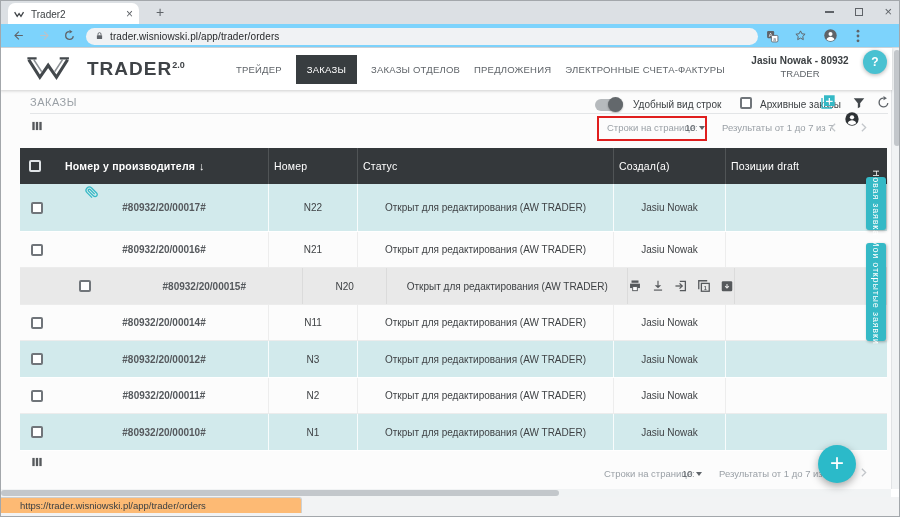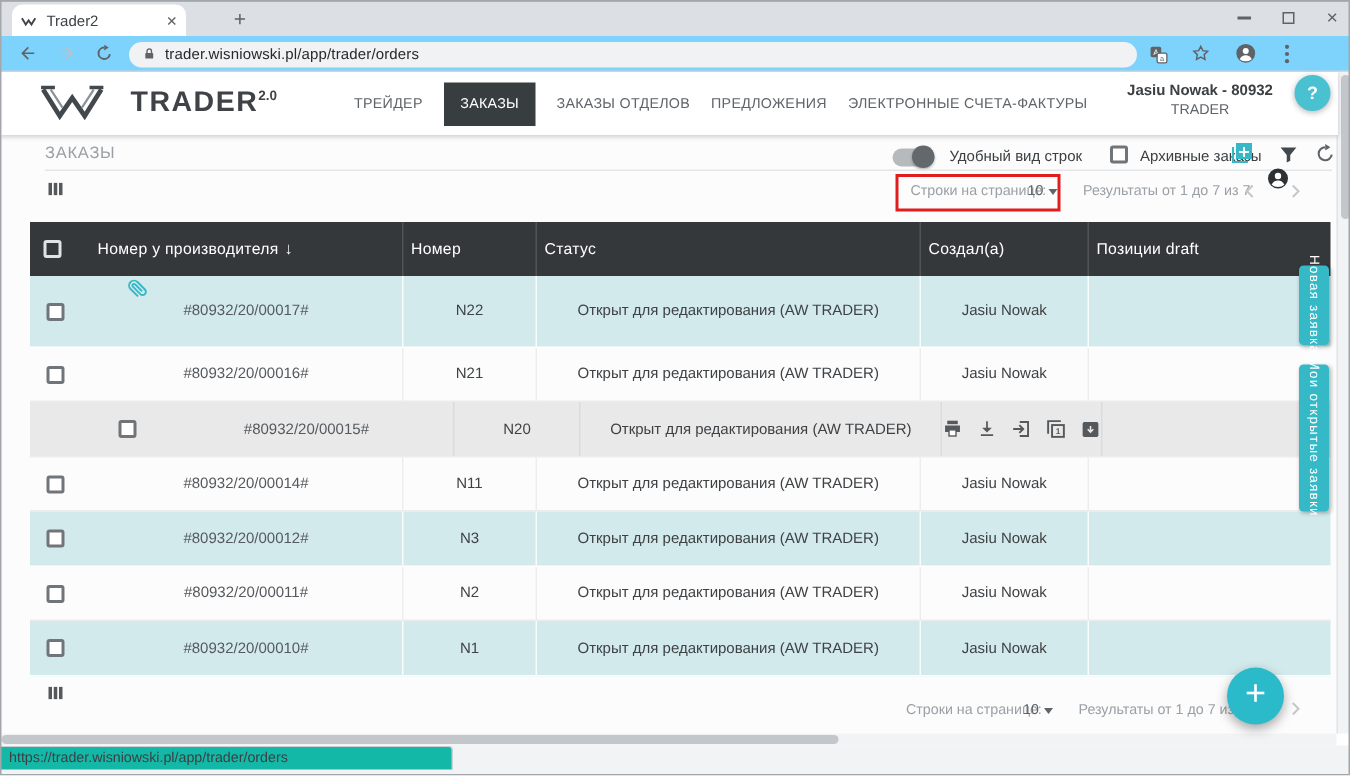--- a/index.html
+++ b/index.html
@@ -4,21 +4,21 @@
 <style>
   * { margin:0; padding:0; box-sizing:border-box; }
   html,body { width:900px; height:517px; }
   body { font-family:"Liberation Sans","DejaVu Sans",sans-serif; background:#fff; position:relative; overflow:hidden; }
   #screen { position:absolute; inset:0; }
   .abs { position:absolute; }
   svg { display:block; }
 
   
   .tabstrip { position:absolute; left:0; top:0; width:900px; height:24px; background:#dce0e4; border-top:1px solid #8f969c; }
-  .tab { position:absolute; left:8px; top:2px; width:116px; height:22px; background:#fff; border-radius:7px 7px 0 0; display:flex; align-items:center; padding:0 6px; }
+  .tab { position:absolute; left:8px; top:2px; width:131px; height:22px; background:#fff; border-radius:7px 7px 0 0; display:flex; align-items:center; padding:0 6px; }
   .tab-title { font-size:10px; color:#3c4043; margin-left:6px; flex:1; white-space:nowrap; overflow:hidden; }
   .tab-close { font-size:12px; color:#5f6368; cursor:pointer; }
   .newtab { position:absolute; left:152px; top:3px; font-size:14px; color:#5f6368; width:16px; height:16px; text-align:center; line-height:16px; }
   .win-controls { position:absolute; right:6px; top:0; height:22px; display:flex; align-items:center; gap:21px; color:#5f6368; padding-right:2px; }
   .wc-min { width:9px; height:1.5px; background:#5f6368; }
   .wc-max { width:8px; height:8px; border:1.2px solid #5f6368; }
   .wc-close { font-size:13px; line-height:10px; }
 
   .addressbar { position:absolute; left:0; top:24px; width:900px; height:24px; background:#7dd3fc; border-bottom:1px solid #d5d8db; }
   .nav-ic { position:absolute; top:5px; color:#5f6368; }
@@ -59,40 +59,40 @@
   .thead { height:36px; background:var(--table-header-bg,#34383b); display:flex; color:#fff; }
   .th { display:flex; align-items:center; font-size:10.5px; font-weight:500; letter-spacing:.2px; padding-left:5px; white-space:nowrap; }
   .tr { display:flex; position:relative; background:#fcfcfc; border-bottom:1px solid #ececec; cursor:pointer; }
   .tr.teal { background:var(--row-teal,#d2eaec); border-bottom-color:#fff; }
   .tr.hover { background:var(--row-hover,#e9e9e9);padding-left:48px; }
   .td { display:flex; align-items:center; justify-content:center; font-size:10px; color:#3f4245; position:relative; white-space:nowrap; }
   .tr .td:nth-child(n+3), .thead .th:nth-child(n+3) { border-left:1px solid rgba(0,0,0,.06); }
   .thead .th:nth-child(n+3) { border-left-color:rgba(255,255,255,.14); }
   .tr.teal .td:nth-child(n+3) { border-left-color:rgba(255,255,255,.85); }
   .c0 { width:40px; justify-content:flex-start; padding-left:11px; }
-  .c1 { width:208px; } .c2 { width:89px; } .c3 { width:256px; } .c4 { width:112px; } .c5 { width:162px; }
+  .c1 { width:208px;font-weight:bold; } .c2 { width:89px; } .c3 { width:256px; } .c4 { width:112px; } .c5 { width:162px; }
   .th.c0 { padding-left:9px; }
   .th-cb { border-color:#dfe3e6 !important; background:transparent; }
   .num-cell { color:#55595d; }
   .paperclip { position:absolute; left:25px; top:2px; color:var(--accent,#35b9c6); }
   .row-actions { display:flex; gap:9px; align-items:center; color:#56595c; }
   .row-actions .ric { cursor:pointer; }
   .sort-arrow { margin-left:4px; font-size:11px; }
 
   
   .side-tab { position:absolute; left:866px; width:20px; background:var(--accent,#35b9c6); border-radius:3px; box-shadow:1px 1px 3px rgba(0,0,0,.3); color:#fff; display:flex; align-items:center; justify-content:center; writing-mode:vertical-rl; font-size:9px; letter-spacing:.8px; z-index:6; cursor:pointer; white-space:nowrap; }
   .fab { position:absolute; left:818px; top:445px; width:38px; height:38px; border-radius:50%; background:var(--accent-dark,#2bbac9); color:#fff; font-size:24px; display:flex; align-items:center; justify-content:center; box-shadow:0 3px 8px rgba(0,0,0,.35); z-index:6; cursor:pointer; padding-bottom:2px; }
 
   
   .vtrack { position:absolute; left:891px; top:48px; width:9px; height:441px; background:#f1f3f4; border-left:1px solid #e1e3e5; }
   .vthumb { position:absolute; left:1.5px; top:2px; width:6px; height:96px; background:#c3c7cb; border-radius:3px; }
   .htrack { position:absolute; left:0; top:489px; width:891px; height:8px; background:#f1f3f4; }
   .hthumb { position:absolute; left:1px; top:1px; width:558px; height:6px; background:#c3c7cb; border-radius:3px; }
   .bottom-strip { position:absolute; left:0; top:497px; width:900px; height:20px; background:#f2f3f4; }
-  .status-bubble { position:absolute; left:0; top:497px; width:302px; height:16px; background:#14b8a6; border:1px solid #cdd0d2; border-left:none; border-bottom:none; border-radius:0 3px 0 0; font-size:9.5px; color:#3c4043; padding:2px 6px 0; white-space:nowrap; z-index:3; }
+  .status-bubble { position:absolute; left:0; top:497px; width:302px; height:16px; background:#fdba74; border:1px solid #cdd0d2; border-left:none; border-bottom:none; border-radius:0 3px 0 0; font-size:9.5px; color:#3c4043; padding:2px 20px 0; white-space:nowrap; z-index:3; }
   .frame { position:absolute; inset:0; border:1px solid #a3a7ab; pointer-events:none; z-index:99; }
 </style>
 </head>
 <body>
 
 <div id="screen">
 
   <div class="tabstrip">
     <div class="tab">
       <span>

